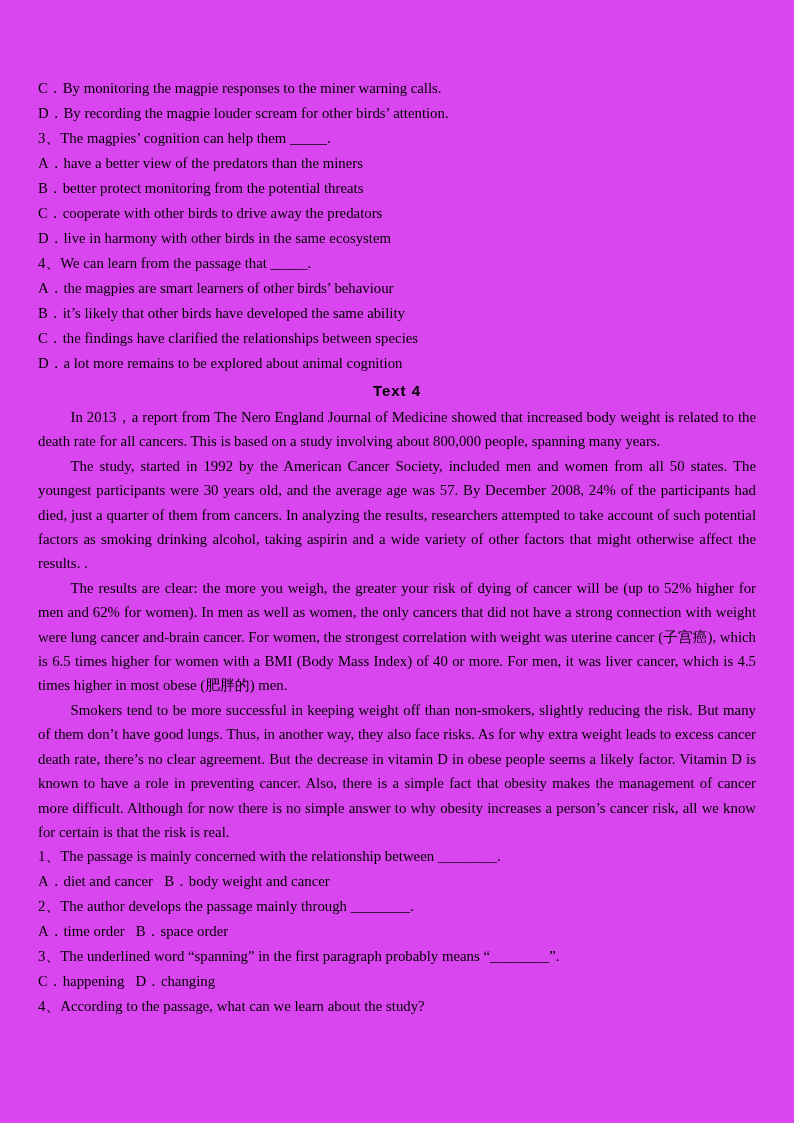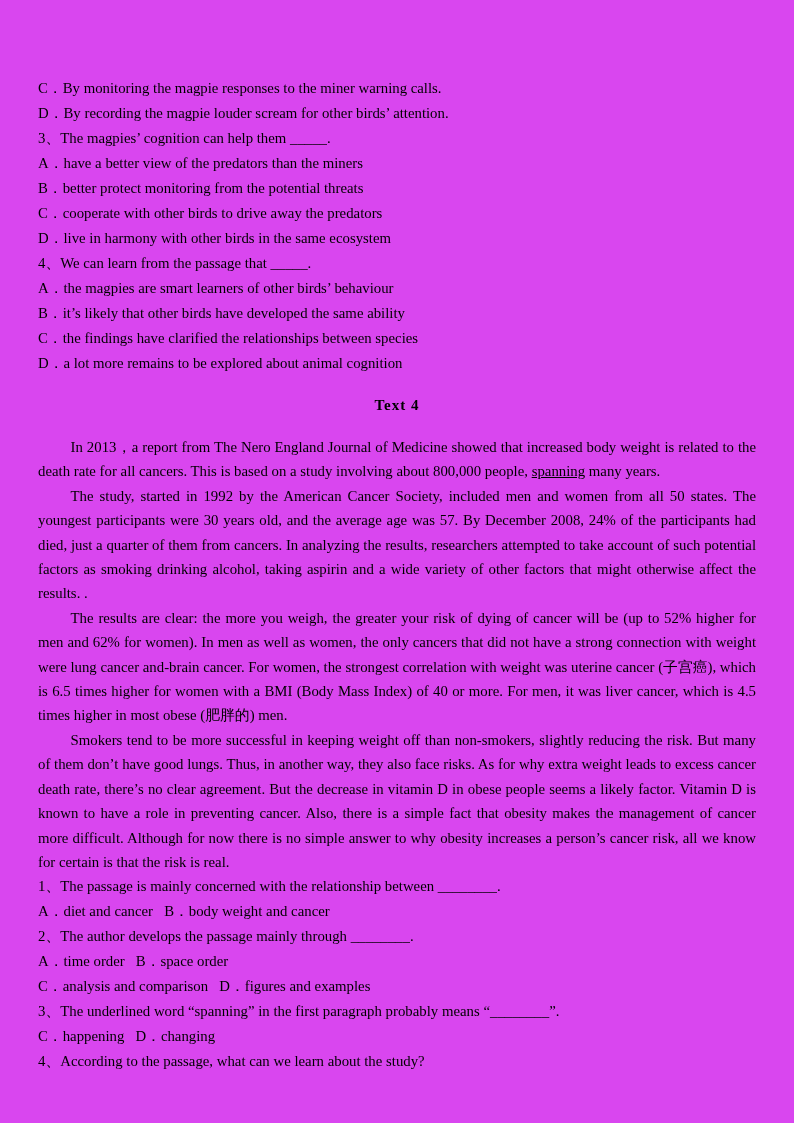--- a/index.html
+++ b/index.html
@@ -17,35 +17,34 @@
     font-family: "Liberation Serif", serif;
     font-size: 14.8px;
     overflow: hidden;
   }
   .qblock .line {
     line-height: 25px;
     white-space: pre-wrap;
   }
   .heading {
     text-align: center;
-    font-family: Liberation Serif, serif;
+    font-family: Liberation Sans, sans-serif;
     font-weight: bold;
     font-size: 15px;
     line-height: 25px;
     letter-spacing: 1px;
-    margin: 17px;
+    margin: 2px;
   }
   .para {
     margin: 0;
     text-indent: 2.2em;
     text-align: justify;
     line-height: 24.4px;
   }
   .u {
-    text-decoration: underline;
   }
 </style>
 </head>
 <body>
 
 <div class="page">
 
   <div class="qblock">
       <div class="line">C．By monitoring the magpie responses to the miner warning calls.</div>
       <div class="line">D．By recording the magpie louder scream for other birds’ attention.</div>
@@ -69,19 +68,18 @@
 
   <p class="para">The results are clear: the more you weigh, the greater your risk of dying of cancer will be (up to 52% higher for men and 62% for women). In men as well as women, the only cancers that did not have a strong connection with weight were lung cancer and-brain cancer. For women, the strongest correlation with weight was uterine cancer (子宫癌), which is 6.5 times higher for women with a BMI (Body Mass Index) of 40 or more. For men, it was liver cancer, which is 4.5 times higher in most obese (肥胖的) men.</p>
 
   <p class="para">Smokers tend to be more successful in keeping weight off than non-smokers, slightly reducing the risk. But many of them don’t have good lungs. Thus, in another way, they also face risks. As for why extra weight leads to excess cancer death rate, there’s no clear agreement. But the decrease in vitamin D in obese people seems a likely factor. Vitamin D is known to have a role in preventing cancer. Also, there is a simple fact that obesity makes the management of cancer more difficult. Although for now there is no simple answer to why obesity increases a person’s cancer risk, all we know for certain is that the risk is real.</p>
 
   <div class="qblock">
       <div class="line">1、The passage is mainly concerned with the relationship between ________.</div>
       <div class="line">A．diet and cancer   B．body weight and cancer</div>
       <div class="line">2、The author develops the passage mainly through ________.</div>
       <div class="line">A．time order   B．space order</div>
-      <div class="line">C．analysis and comparison   D．figures and examples</div>
       <div class="line">3、The underlined word “spanning” in the first paragraph probably means “________”.</div>
       <div class="line">C．happening   D．changing</div>
       <div class="line">4、According to the passage, what can we learn about the study?</div>
     </div>
 
 </div>
 
 </body></html>

